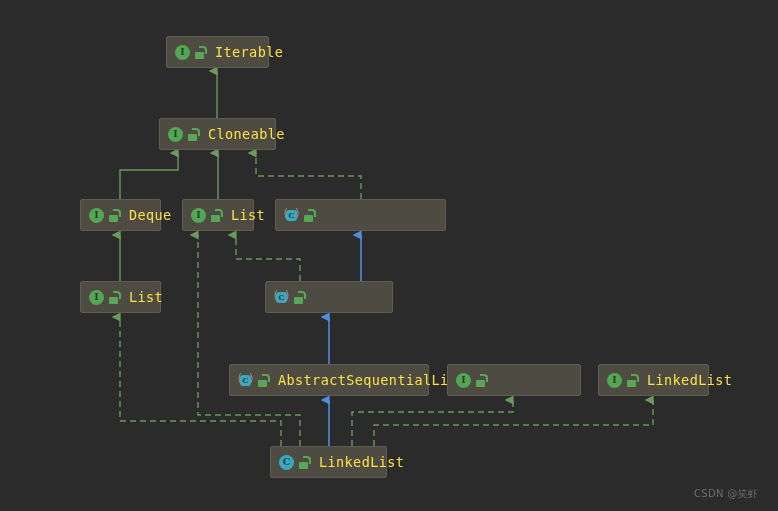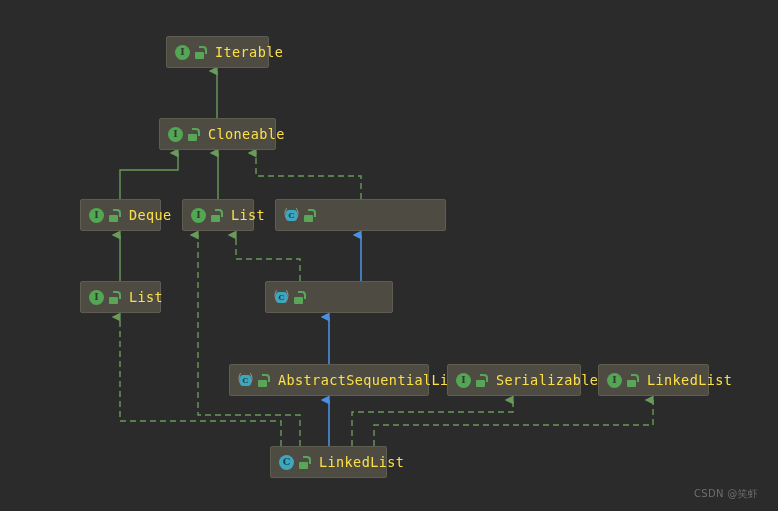--- a/index.html
+++ b/index.html
@@ -259,21 +259,20 @@
   <div class="node" id="n-serializable" style="left: 447px; top: 364px; width: 134px;">
     <span class="tico">
       <span class="ico-interface">
           <span>I</span>
         </span>
     </span>
     <span class="vico">
         <i class="shk"></i>
         <i class="body"></i>
       </span>
-    <span class="lbl">Serializable</span>
   </div>
 
   <div class="node" id="n-cloneable" style="left: 598px; top: 364px; width: 111px;">
     <span class="tico">
       <span class="ico-interface">
           <span>I</span>
         </span>
     </span>
     <span class="vico">
         <i class="shk"></i>

